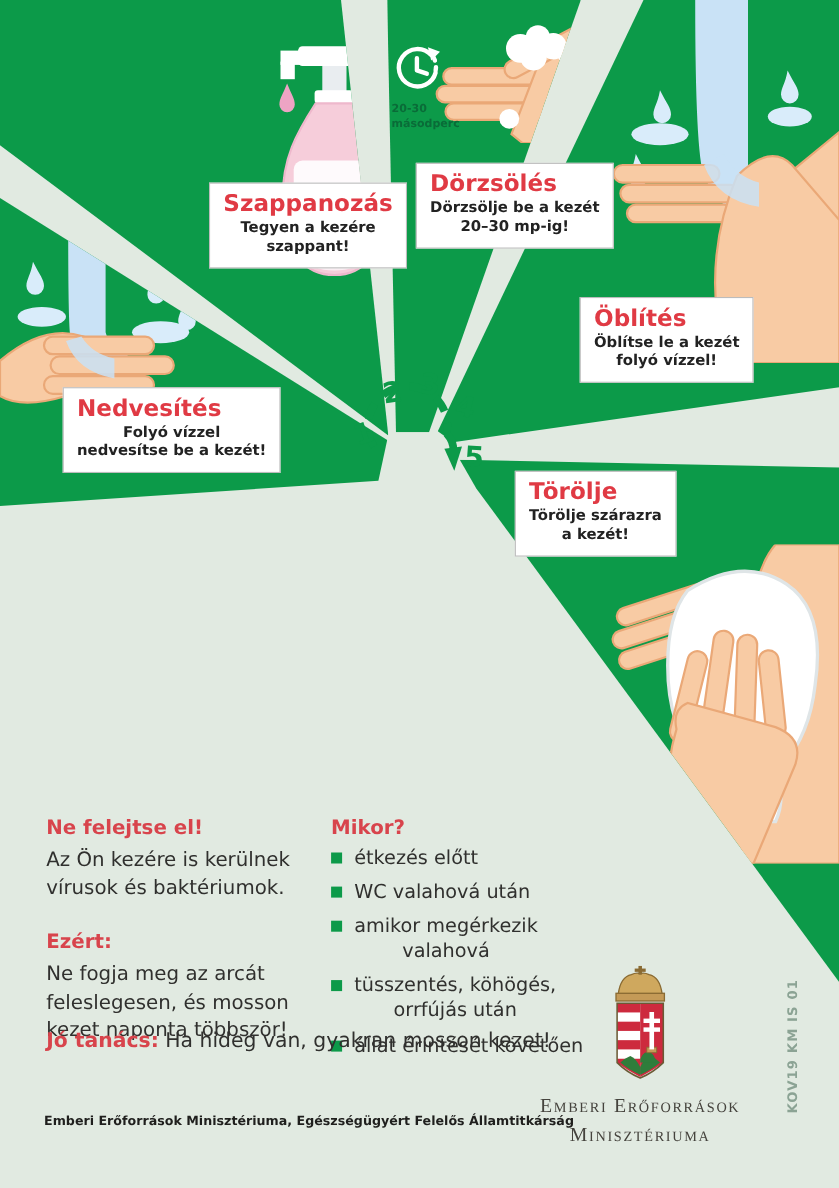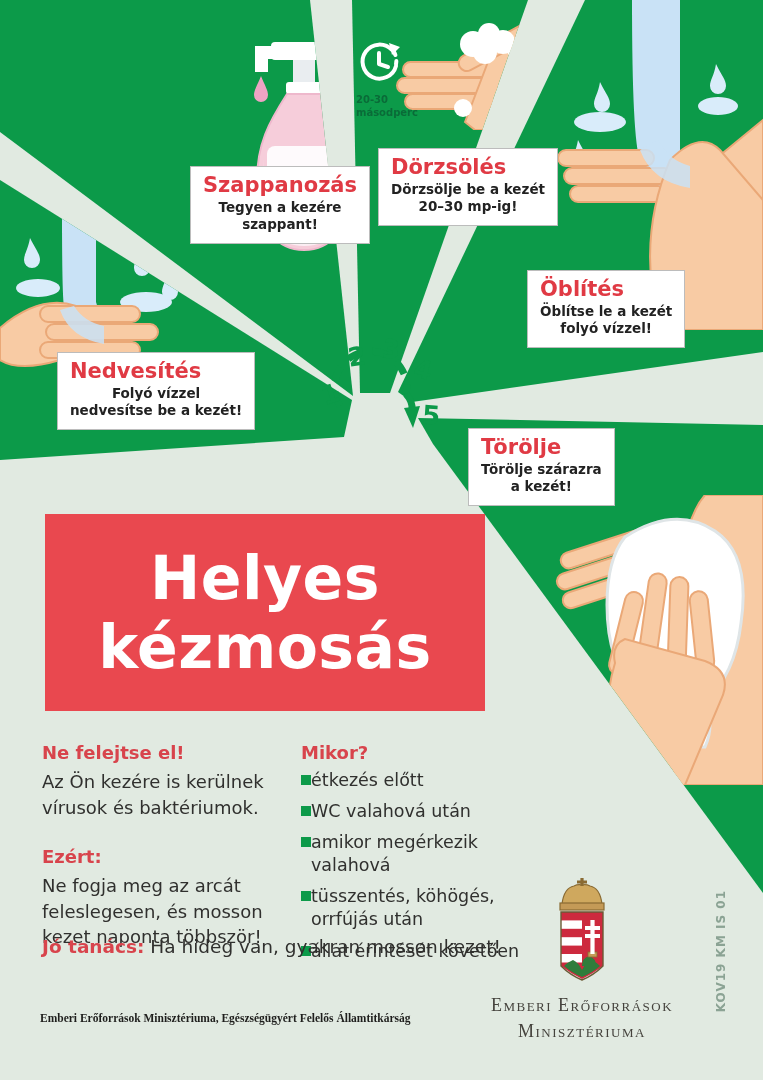--- a/index.html
+++ b/index.html
@@ -33,28 +33,28 @@
     background:#e9484f;color:#ffffff;display:flex;flex-direction:column;
     align-items:center;justify-content:center;
   }
   .title-box span{font-size:60px;font-weight:bold;line-height:1.14;letter-spacing:.5px;}
 
   .col-left{position:absolute;left:42px;top:742px;width:240px;z-index:6;}
   .col-right{position:absolute;left:275px;top:742px;width:250px;z-index:6;margin-left:26px;}
   .red-heading{margin:0 0 6px 0;color:#d8444c;font-size:18px;font-weight:bold;}
   .body-text{margin:0 0 26px 0;color:#30302e;font-size:18px;line-height:1.42;white-space:pre-line;}
   .when-list{list-style:none;margin:2px 0 0 0;padding:0;}
-  .when-list li{display:flex;margin:0 0 8px 0;}
+  .when-list li{display:flex;gap:11px;margin:0 0 8px 0;text-align:center;}
   .bullet{flex:0 0 auto;width:10px;height:10px;background:#0c9a49;margin-top:6px;}
   .when-text{color:#30302e;font-size:17.5px;line-height:1.32;white-space:pre-line;}
 
   .tip{position:absolute;left:42px;top:936px;z-index:6;font-size:18.5px;color:#30302e;}
   .tip b{color:#d8444c;}
 
-  .credit{position:absolute;left:40px;top:1012px;z-index:6;font-size:11.5px;font-weight:bold;color:#1f1f1d;font-family:Liberation Serif, serif;}
+  .credit{position:absolute;left:40px;top:1012px;z-index:6;font-size:11.5px;font-weight:bold;color:#1f1f1d;}
 
   .ministry{position:absolute;left:452px;top:878px;width:260px;z-index:6;text-align:center;}
   .ministry-name{
     margin-top:6px;font-family:"Liberation Serif","DejaVu Serif",serif;
     font-variant:small-caps;letter-spacing:1.5px;font-size:18px;line-height:1.45;color:#45433d;
   }
   .code{
     position:absolute;left:714px;top:890px;z-index:6;
     writing-mode:vertical-rl;transform:rotate(180deg);
     color:#8ba394;font-size:12px;letter-spacing:1px;font-weight:bold;
@@ -214,24 +214,20 @@
     <h3>Öblítés</h3>
     <p>Öblítse le a kezét
 folyó vízzel!</p>
   </div>
   <div class="step-label" style="left:468px;top:428px;">
     <h3>Törölje</h3>
     <p>Törölje szárazra
 a kezét!</p>
   </div>
 
-  <div class="title-box">
-    <span>Helyes</span>
-    <span>kézmosás</span>
-  </div>
 
   <div class="col-left">
     <h4 class="red-heading">Ne felejtse el!</h4>
     <p class="body-text">Az Ön kezére is kerülnek
 vírusok és baktériumok.</p>
     <h4 class="red-heading">Ezért:</h4>
     <p class="body-text">Ne fogja meg az arcát
 feleslegesen, és mosson
 kezet naponta többször!</p>
   </div>

